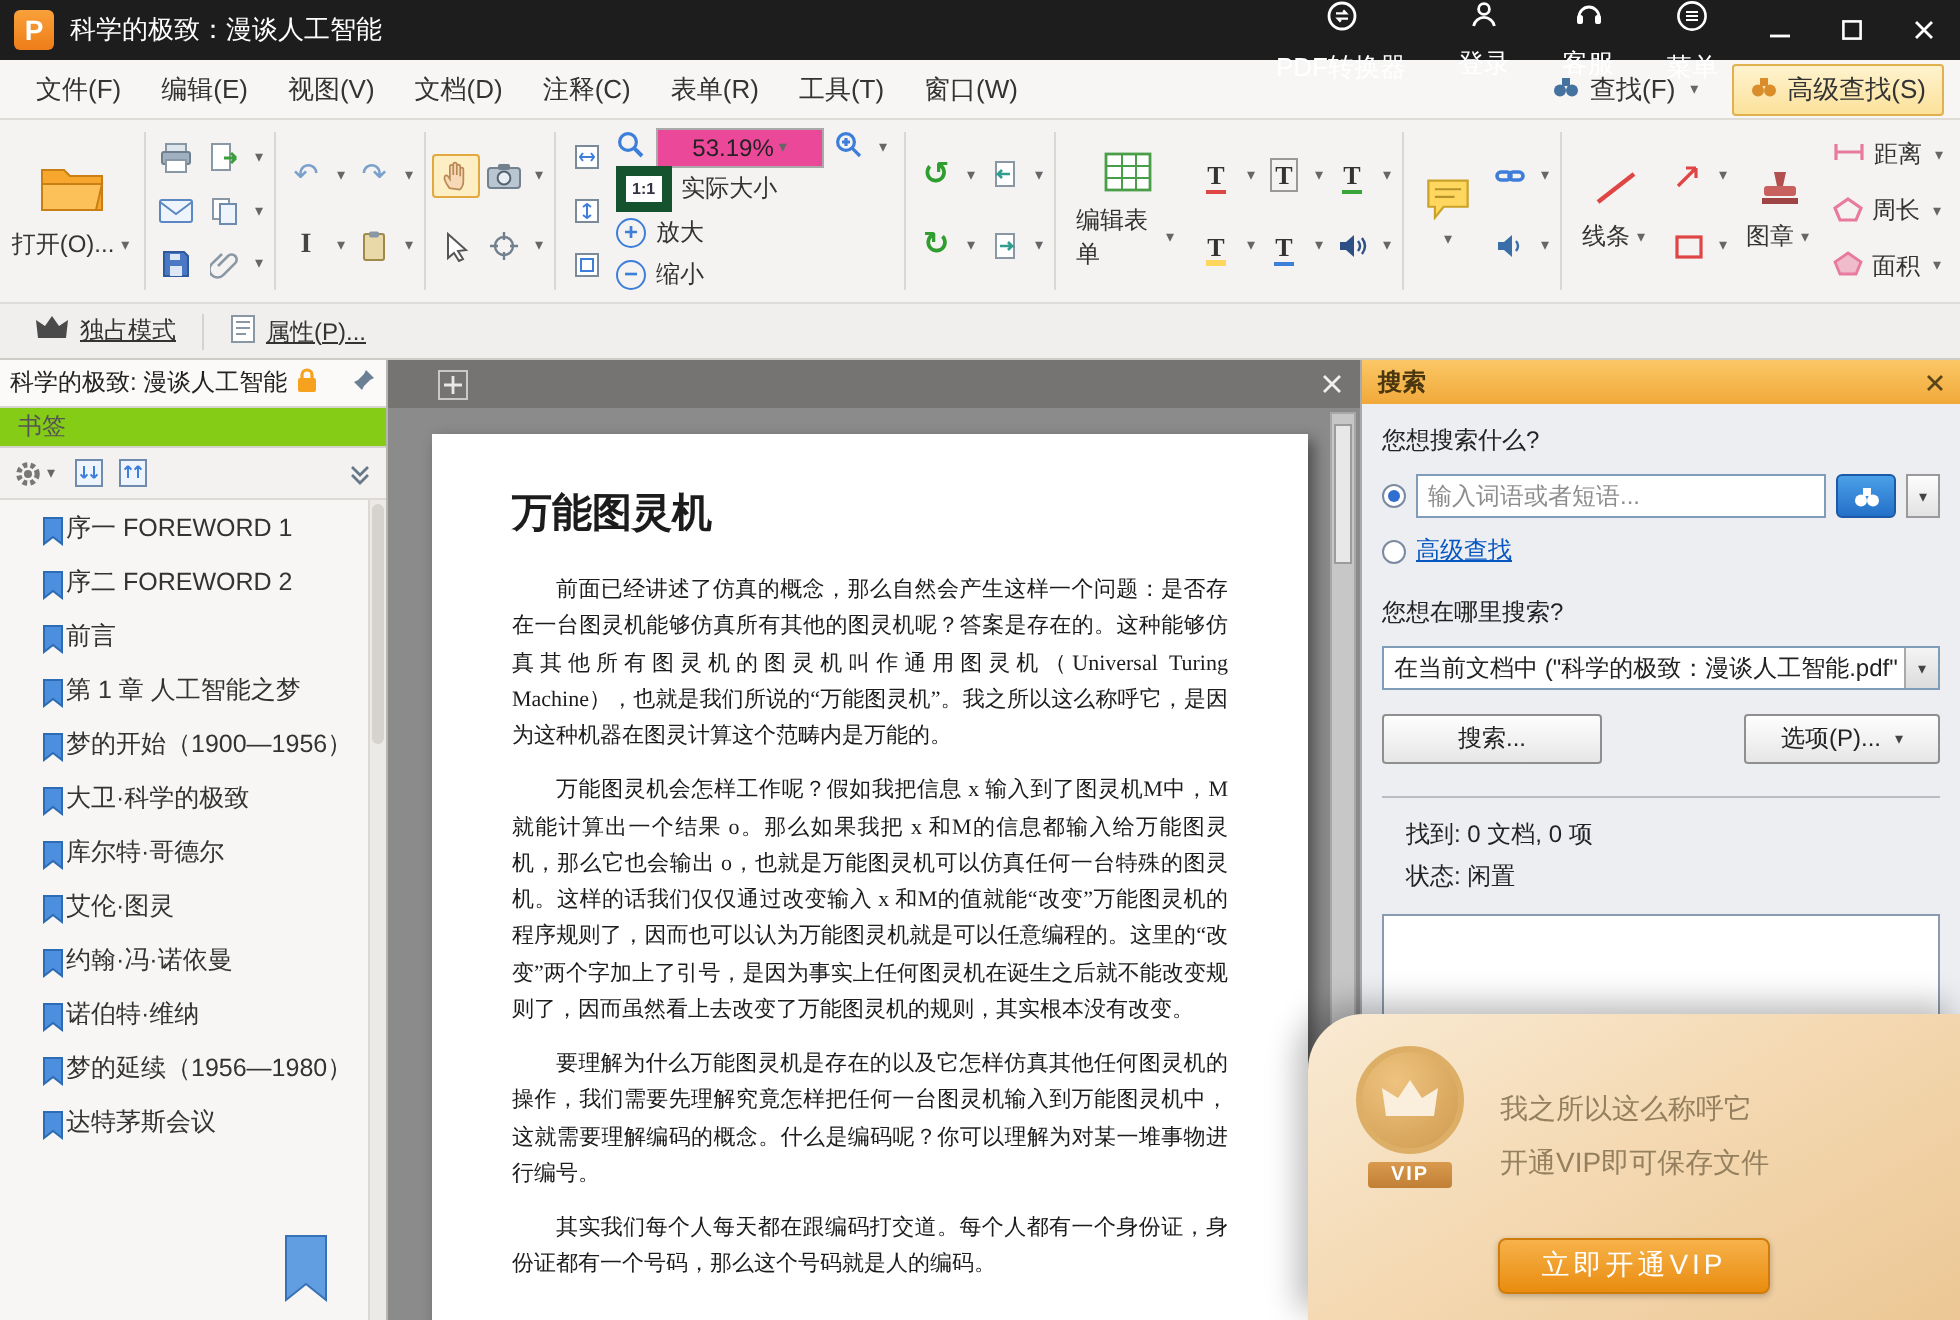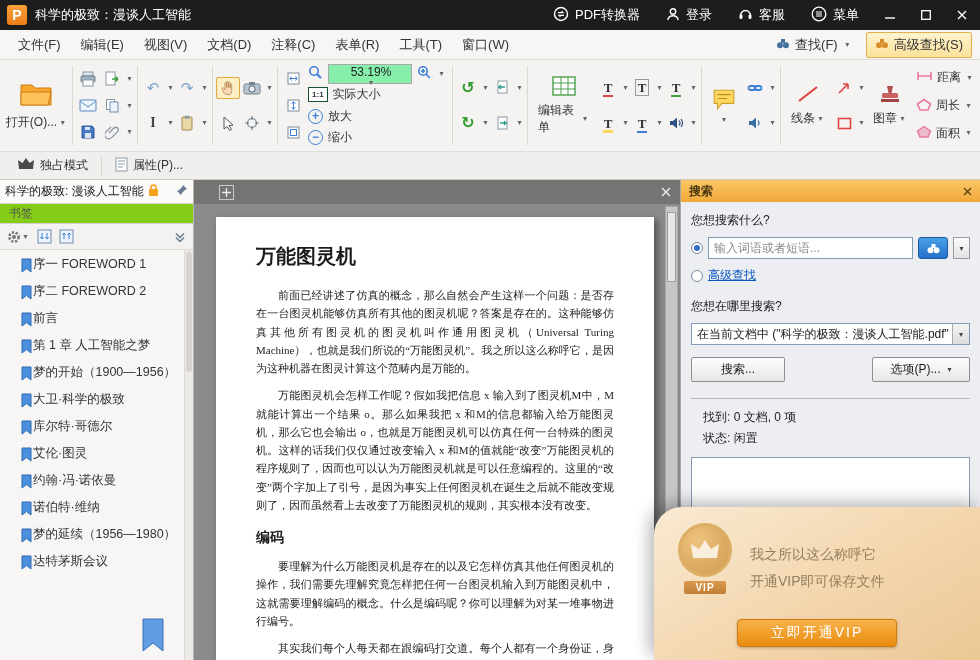--- a/index.html
+++ b/index.html
@@ -5,21 +5,21 @@
   * { box-sizing: border-box; }
   html,body { margin:0; padding:0; }
   body { font-family:"Liberation Sans","DejaVu Sans",sans-serif; }
   #app { position:relative; width:980px; height:660px; background:#f4f3f1; overflow:hidden; user-select:none; }
 
   
   .titlebar { height:30px; background:#1d1d1d; display:flex; align-items:center; color:#fff; font-size:13px; }
   .logo { width:20px; height:20px; margin:0 8px 0 7px; border-radius:3px; background:linear-gradient(#f9a13a,#ee7d18);
           color:#fff; font-weight:bold; display:flex; align-items:center; justify-content:center; font-size:14px; }
   .tb-spacer { flex:1; }
-  .tb-action { display:flex; align-items:center; gap:6px; padding:0 13px; height:100%; cursor:pointer; }
+  .tb-action { display:flex; align-items:center; gap:6px; padding:0 13px; height:100%; cursor:pointer;flex-direction:column; }
   .win-btn { width:36px; height:100%; display:flex; align-items:center; justify-content:center; cursor:pointer; }
 
   
   .menubar { height:30px; background:#f7f6f4; border-bottom:1px solid #dfdcd8; display:flex; align-items:center;
              font-size:13px; color:#333; padding:0 8px; }
   .menu-item { padding:4px 10px; cursor:default; }
   .menubar-right { margin-left:auto; display:flex; align-items:center; gap:5px; }
   .find-btn { display:flex; align-items:center; gap:5px; padding:3px 8px; border:1px solid transparent; }
   .adv-find { background:linear-gradient(#fff3cf,#fbe19a); border:1px solid #e0b14e; border-radius:2px; }
 
@@ -28,49 +28,49 @@
   .sep { width:1px; background:#dbd8d4; margin:3px 3px; flex:0 0 auto; }
   .grp { display:flex; align-items:center; flex:0 0 auto; }
   .col { display:flex; flex-direction:column; justify-content:space-evenly; align-items:flex-start; height:100%; }
   .row { display:flex; align-items:center; gap:1px; }
   .ico { width:24px; height:22px; display:flex; align-items:center; justify-content:center; }
   .dd::after { content:"▾"; font-size:8px; color:#666; line-height:1; }
   .dd { display:inline-flex; align-items:center; width:9px; justify-content:center; }
   .open-btn { width:74px; display:flex; flex-direction:column; align-items:center; justify-content:center; gap:3px;
               font-size:12px; color:#333; }
   .tool-label { font-size:12px; color:#333; white-space:nowrap; }
-  .combo { width:84px; height:20px; background:#86efac; border:1px solid #a9a9a9; display:flex; align-items:center;
-           justify-content:flex-start; font-size:12px; padding:0 3px 0 5px; color:#222;flex-direction:column; }
+  .combo { width:84px; height:20px; background:#ec4899; border:1px solid #a9a9a9; display:flex; align-items:center;
+           justify-content:center; font-size:12px; padding:0 3px 0 5px; color:#222; }
   .z-row { display:flex; align-items:center; gap:5px; font-size:12px; color:#333; height:21px; padding:0 3px; }
   .tall-btn { display:flex; flex-direction:column; align-items:center; justify-content:center; gap:3px; padding:0 7px;
               font-size:12px; color:#333; }
   .m-row { display:flex; align-items:center; gap:4px; font-size:12px; color:#333; height:26px; padding:0 2px; }
   .sel-tool { background:#fdeec4; border:1px solid #e2a93f; border-radius:2px; }
   .pcirc { width:15px; height:15px; border-radius:50%; border:1.5px solid #3d7edb; color:#3d7edb; font-weight:bold;
            font-size:12px; display:flex; align-items:center; justify-content:center; line-height:1; }
   .plus::before { content:"+"; } .minus::before { content:"−"; }
   .rot { color:#2f9e2f; font-size:16px; font-weight:bold; line-height:1; }
   .rotl::before { content:"↺"; } .rotr::before { content:"↻"; }
   .arrw { color:#7aa0cc; font-size:15px; line-height:1; }
   .undo::before { content:"↶"; } .redo::before { content:"↷"; }
   .tico { position:relative; font-family:"Liberation Serif","DejaVu Serif",serif; font-weight:bold; font-size:13px;
           color:#333; line-height:1; padding:1px 2px; }
   .tico::before { content:"T"; }
   .tico.u::after { content:""; position:absolute; left:1px; right:1px; bottom:-2px; height:2px; background:#e04545; }
   .tico.hl::after { content:""; position:absolute; left:1px; right:1px; bottom:-2px; height:3px; background:#ffd75e; }
   .tico.bl::after { content:""; position:absolute; left:1px; right:1px; bottom:-2px; height:2px; background:#3d7edb; }
   .tico.gr::after { content:""; position:absolute; left:1px; right:1px; bottom:-2px; height:2px; background:#3aa63a; }
   .tico.box { border:1px solid #999; }
-  .one2one { border:1px solid #14532d; background:#fff; font-size:8px; padding:2px 3px; color:#334; font-weight:bold; }
+  .one2one { border:5px solid #14532d; background:#fff; font-size:8px; padding:2px 3px; color:#334; font-weight:bold; }
   .ibeam::before { content:"I"; font-family:"Liberation Serif",serif; font-weight:bold; color:#444; font-size:14px; }
 
   
   .toolbar-sub { height:28px; background:#f0efed; border-bottom:1px solid #cfccc8; display:flex; align-items:center;
                  padding:0 8px; gap:4px; font-size:12px; color:#333; }
-  .sub-btn { display:flex; align-items:flex-start; gap:5px; padding:3px 9px; }
+  .sub-btn { display:flex; align-items:flex-end; gap:5px; padding:3px 9px;text-decoration:underline; }
   .sub-sep { width:1px; height:18px; background:#d6d3cf; }
 
   
   .workspace { position:absolute; top:180px; left:0; right:0; bottom:0; display:flex; }
 
   
   .left-panel { width:194px; background:#f3f2f0; border-right:1px solid #b9b6b2; display:flex; flex-direction:column; position:relative; }
   .doc-tab { height:24px; background:#fbfaf9; border-bottom:1px solid #d8d5d1; display:flex; align-items:center; gap:4px;
              padding:0 5px; font-size:12px; color:#222; }
   .doc-tab-label { overflow:hidden; white-space:nowrap; }
@@ -120,39 +120,39 @@
   .dd-btn::after { content:"▾"; font-size:8px; color:#444; }
   .link { color:#0757c2; text-decoration:underline; cursor:pointer; }
   .combo-wide { height:22px; background:#fff; border:1px solid #7f9db9; display:flex; align-items:stretch; margin:2px 0 4px; }
   .combo-txt { flex:1; overflow:hidden; white-space:nowrap; display:flex; align-items:center; padding-left:5px; min-width:0; }
   .combo-dd { width:17px; background:linear-gradient(#f4f4f4,#dcdcdc); border-left:1px solid #aaa;
               display:flex; align-items:center; justify-content:center; cursor:pointer; }
   .combo-dd::after { content:"▾"; font-size:8px; color:#444; }
   .btn { background:linear-gradient(#fefefe,#e6e6e6); border:1px solid #8f8f8f; border-radius:2px; font-size:12px;
          padding:3px 0; text-align:center; color:#222; cursor:pointer; }
   .btn-row { display:flex; justify-content:space-between; margin:8px 0 2px; }
-  .search-btn { width:94px; }
+  .search-btn { width:110px; }
   .options-btn { width:98px; display:flex; align-items:center; justify-content:center; gap:7px; }
   .options-btn::after { content:"▾"; font-size:8px; color:#444; }
   .hrline { border-top:1px solid #b9bcc2; margin:14px 0 8px; }
   .status-line { margin:2px 12px; }
   .results-box { flex:1; margin-top:8px; background:#fff; border:1px solid #8a9ab0; }
 
   
   .vip-overlay { position:absolute; right:0; bottom:0; width:326px; height:153px; border-top-left-radius:28px;
                  background:linear-gradient(150deg,#f9ead3,#f3d6ad 55%,#ecc795);
                  box-shadow:-5px -5px 16px rgba(0,0,0,.28); z-index:6; }
   .vip-badge { position:absolute; left:18px; top:16px; width:66px; text-align:center; }
   .vip-circle { width:54px; height:54px; margin:0 auto; border-radius:50%;
                 background:radial-gradient(circle at 35% 30%,#eec37f,#cf9a4f);
                 border:3px solid #dcae66; display:flex; align-items:center; justify-content:center; }
   .vip-ribbon { display:inline-block; margin-top:-9px; background:linear-gradient(#d99a4e,#c07f35); color:#fff;
                 font-size:10px; font-weight:bold; padding:1px 11px; border-radius:2px; letter-spacing:1px; position:relative; }
   .vip-text { position:absolute; left:96px; top:34px; color:#94805f; font-size:14px; line-height:1.9; }
-  .vip-btn { position:absolute; left:50%; transform:translateX(-50%); bottom:13px; width:160px; height:28px;
+  .vip-btn { position:absolute; left:50%; transform:translateX(-50%); bottom:13px; width:136px; height:28px;
              background:linear-gradient(#f7b24a,#e98c0f); border:1px solid #cf7c0c; border-radius:4px; color:#fff;
              font-size:14px; display:flex; align-items:center; justify-content:center; letter-spacing:2px;
              box-shadow:0 1px 3px rgba(0,0,0,.25); cursor:pointer; }
 </style>
 </head>
 <body>
 
 <div id="app">
 
   <div class="titlebar">
@@ -763,21 +763,20 @@
             <svg width="10" height="10">
               <path d="M1 1l8 8M9 1L1 9" stroke="#f0f0f0" stroke-width="1.4"></path>
             </svg>
           </span>
       </div>
       <div class="doc-area">
         <div class="page">
           <h1>万能图灵机</h1>
           <p>前面已经讲述了仿真的概念，那么自然会产生这样一个问题：是否存在一台图灵机能够仿真所有其他的图灵机呢？答案是存在的。这种能够仿真其他所有图灵机的图灵机叫作通用图灵机（Universal Turing Machine），也就是我们所说的“万能图灵机”。我之所以这么称呼它，是因为这种机器在图灵计算这个范畴内是万能的。</p>
           <p>万能图灵机会怎样工作呢？假如我把信息 x 输入到了图灵机M中，M就能计算出一个结果 o。那么如果我把 x 和M的信息都输入给万能图灵机，那么它也会输出 o，也就是万能图灵机可以仿真任何一台特殊的图灵机。这样的话我们仅仅通过改变输入 x 和M的值就能“改变”万能图灵机的程序规则了，因而也可以认为万能图灵机就是可以任意编程的。这里的“改变”两个字加上了引号，是因为事实上任何图灵机在诞生之后就不能改变规则了，因而虽然看上去改变了万能图灵机的规则，其实根本没有改变。</p>
-          <h2>编码</h2>
           <p>要理解为什么万能图灵机是存在的以及它怎样仿真其他任何图灵机的操作，我们需要先理解究竟怎样把任何一台图灵机输入到万能图灵机中，这就需要理解编码的概念。什么是编码呢？你可以理解为对某一堆事物进行编号。</p>
           <p>其实我们每个人每天都在跟编码打交道。每个人都有一个身份证，身份证都有一个号码，那么这个号码就是人的编码。</p>
 
         </div>
         <div class="v-scroll">
           <div class="v-thumb"></div>
         </div>
       </div>
     </div>
 

